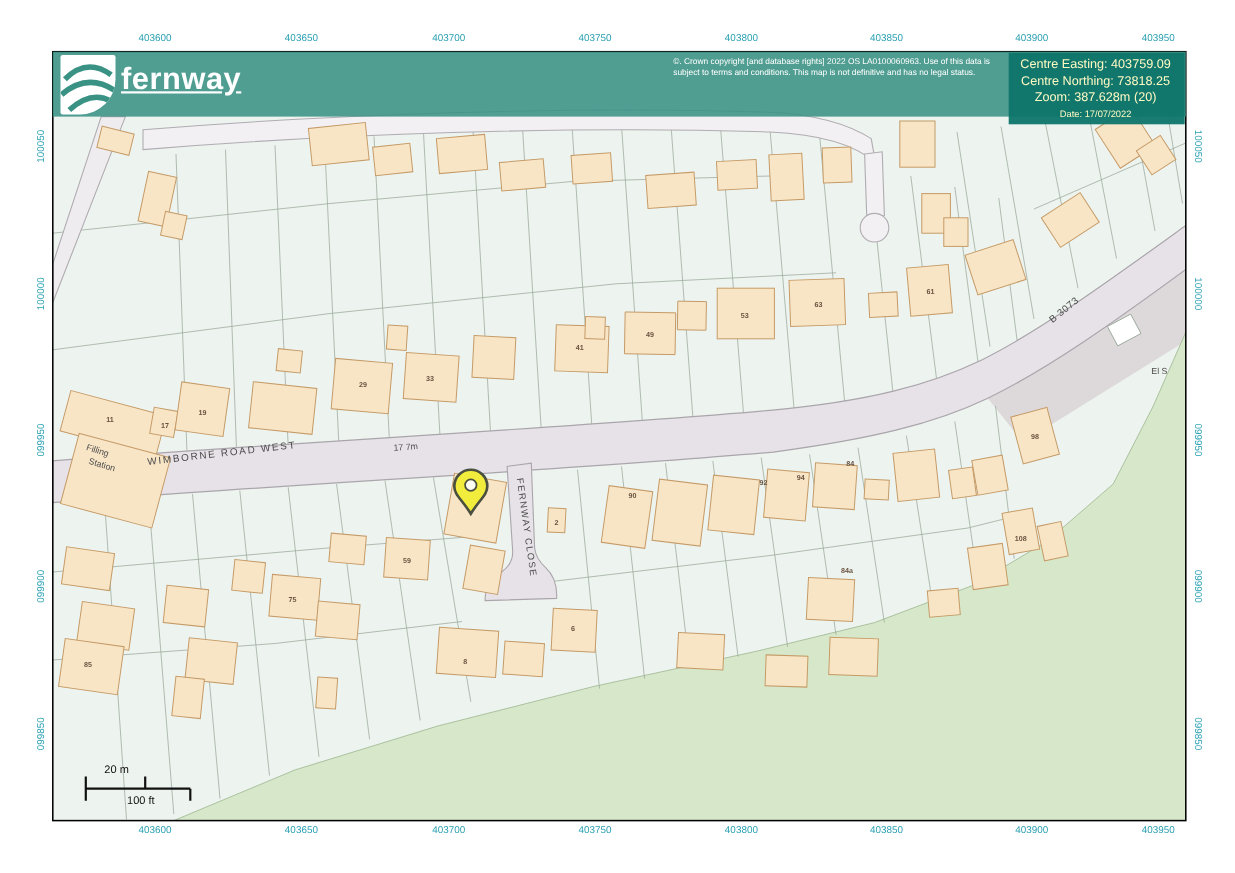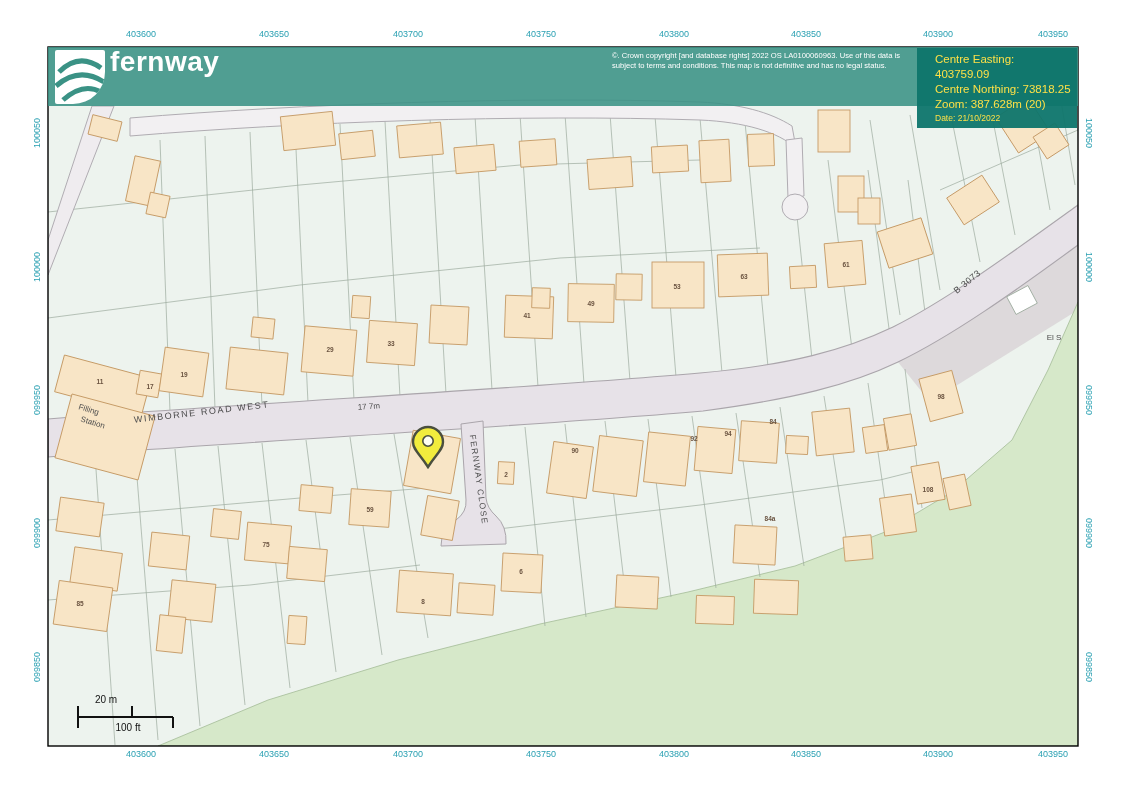--- a/index.html
+++ b/index.html
@@ -6,27 +6,27 @@
   body{width:1123px;height:794px;position:relative;background:#ffffff;
        font-family:"Liberation Sans",sans-serif;overflow:hidden;}
   svg text{font-family:"Liberation Sans",sans-serif;}
   .coord{fill:#2aa0b2;font-size:9px;text-anchor:middle;}
   .houseno{fill:#6a5340;font-size:6.5px;text-anchor:middle;font-weight:bold;}
   .roadlbl{fill:#4c4c4c;text-anchor:middle;}
   #band{position:absolute;left:48px;top:47px;width:1030px;height:59px;
         background:rgba(58,146,133,0.88);}
   #logo{position:absolute;left:55px;top:50px;width:50px;height:54px;background:#fff;
         border-radius:2px 2px 32px 2px;overflow:hidden;}
-  #brand{position:absolute;left:110px;top:46px;color:#fff;font-size:28px;
-         font-weight:bold;letter-spacing:0.5px;}
+  #brand{position:absolute;left:110px;top:56px;color:#fff;font-size:28px;
+         font-weight:bold;letter-spacing:0.5px;text-decoration:underline;}
   #copyright{position:absolute;left:612px;top:51px;width:300px;color:#fff;
              font-size:7.6px;line-height:1.32;text-align:left;}
   #info{position:absolute;left:917px;top:48px;width:160px;box-sizing:border-box;
-        background:rgba(14,117,107,0.95);color:#fde047;text-align:left;
-        padding:4px 6px 5px 18px;}
+        background:rgba(14,117,107,0.95);color:#fef9c3;text-align:center;
+        padding:4px 6px 5px 4px;}
   #info .l{font-size:11.5px;line-height:1.3;}
   #info .d{font-size:8.5px;margin-top:1px;}
 </style>
 </head>
 <body>
 
 <div id="stage">
 
 <svg width="1123" height="794" viewBox="0 0 1123 794">
   <defs>
@@ -279,16 +279,16 @@
     <path d="M1,36 Q24,16 49,32" fill="none" stroke="#3a9285" stroke-width="5"></path>
     <path d="M8,50 Q28,32 46,42" fill="none" stroke="#3a9285" stroke-width="5"></path>
   </svg>
 </div>
 <div id="brand">fernway</div>
 <div id="copyright">©. Crown copyright [and database rights] 2022 OS LA0100060963. Use of this data is subject to terms and conditions. This map is not definitive and has no legal status.</div>
 <div id="info">
   <div class="l">Centre Easting: 403759.09</div>
   <div class="l">Centre Northing: 73818.25</div>
   <div class="l">Zoom: 387.628m (20)</div>
-  <div class="d">Date: 21/10/2022</div>
+  <div class="d">Date: 17/07/2022</div>
 </div>
 
 </div>
 
 </body></html>

